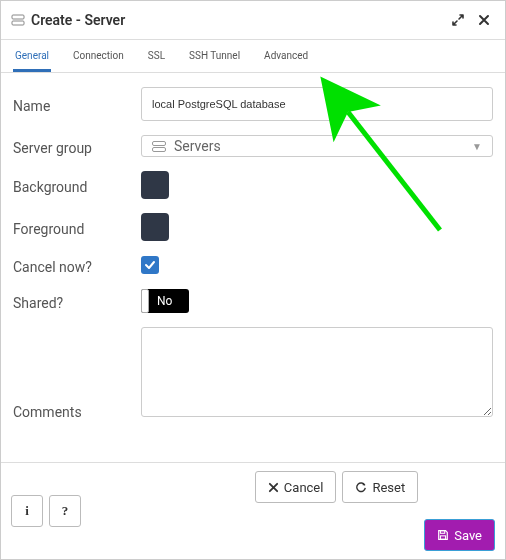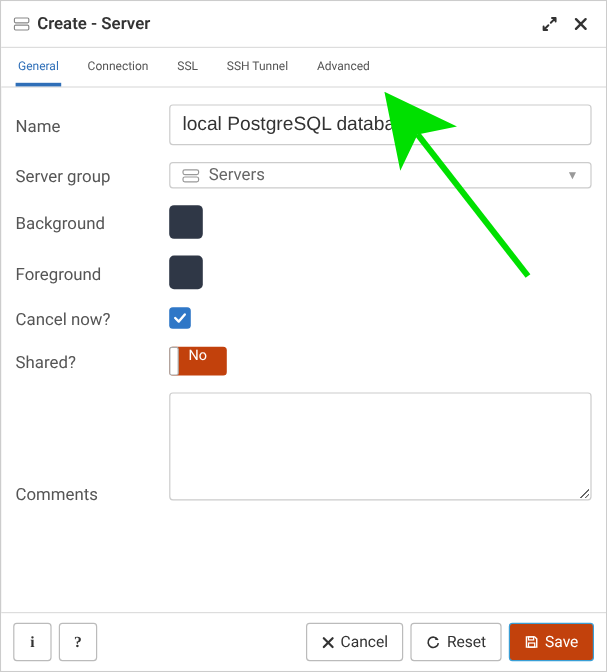--- a/index.html
+++ b/index.html
@@ -82,21 +82,21 @@
   }
   .row .field {
     flex: 1;
   }
   .text-input {
     width: 100%;
     height: 34px;
     padding: 6px 10px;
     border: 1px solid #ccc;
     border-radius: 3px;
-    font-size: 16px;
+    font-size: 11px;
     color: #333;
   }
   .select {
     width: 100%;
     height: 22px;
     padding: 0 10px;
     border: 1px solid #ccc;
     border-radius: 3px;
     background: #fff;
     display: flex;
@@ -117,25 +117,26 @@
     width: 18px; height: 18px;
     background: #2f77c7;
     border-radius: 3px;
     display: flex; align-items: center; justify-content: center;
     cursor: pointer;
     color: #fff;
     font-size: 12px;
   }
   .toggle {
     width: 48px; height: 24px;
-    background: #c2410c;
+    background: #000000;
     border-radius: 3px;
     position: relative;
     cursor: pointer;
     display: flex;
+    align-items: center;
   }
   .toggle .knob {
     position: absolute;
     left: 0; top: 0;
     width: 8px; height: 24px;
     background: #fff;
     border: 1px solid #aaa;
     border-radius: 2px;
   }
   .toggle .lbl {
@@ -168,23 +169,24 @@
     border: 1px solid #bbb;
     border-radius: 3px;
     background: #fff;
     display: flex; align-items: center; gap: 5px;
     cursor: pointer;
     font-size: 13px;
     color: #333;
   }
   .btn.icon-only { width: 32px; padding: 0; justify-content: center; font-weight: bold; font-family: Georgia, serif; }
   .btn.primary {
-    background: #c2410c;
+    background: #a21caf;
     border-color: #3a9fd6;
     color: #fff;
+    margin-top: 48px;
   }
   .arrow-overlay {
     position: absolute;
     pointer-events: none;
     z-index: 10;
   }
   .server-group-icon {
     display: inline-block;
     width: 14px; height: 11px;
     position: relative;

